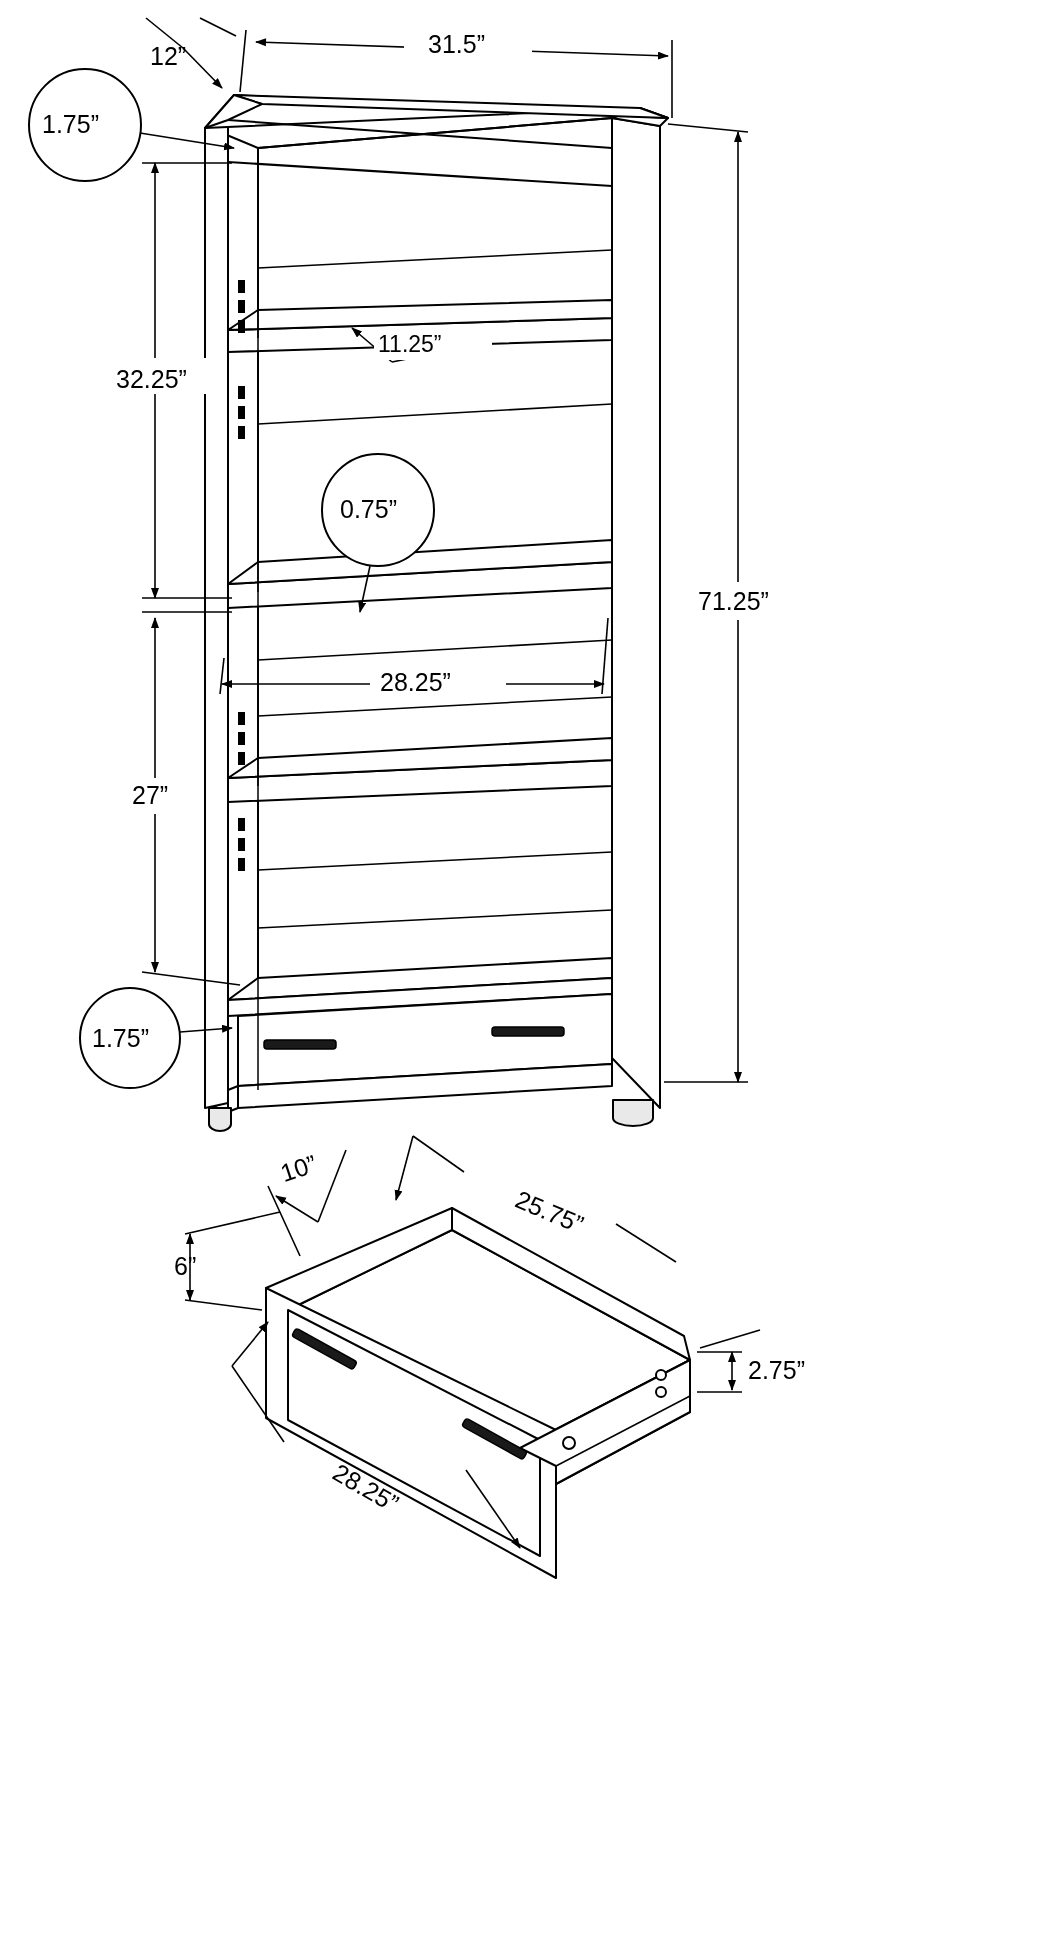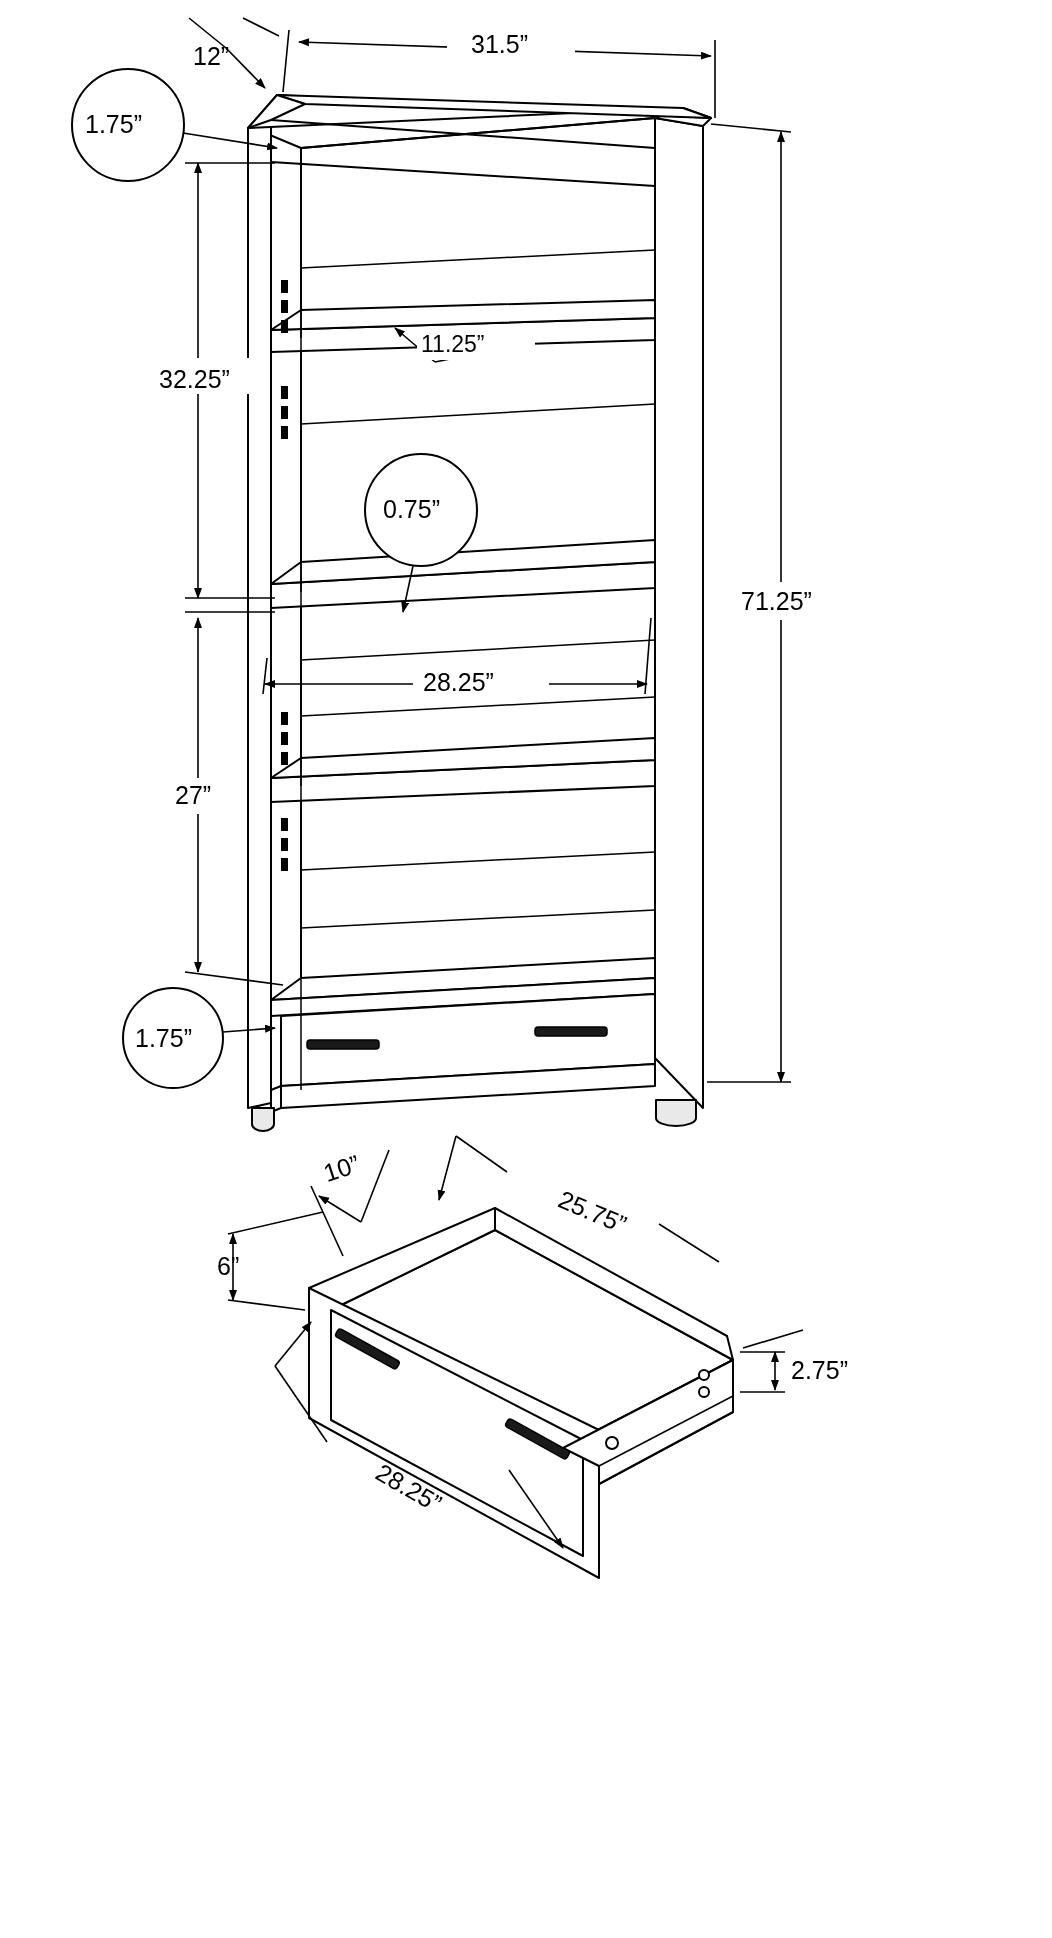--- a/index.html
+++ b/index.html
@@ -11,21 +11,20 @@
     width: 1052px;
     height: 1938px;
     position: relative;
     font-family: "Liberation Sans", sans-serif;
     color: #000000;
     overflow: hidden;
   }
   #drawing-root {
     position: absolute;
     inset: 0;
-    padding-left: 43px;
   }
   svg.diagram {
     display: block;
     width: 1052px;
     height: 1938px;
   }
   .dim-text {
     font-family: "Liberation Sans", sans-serif;
     font-size: 25px;
     fill: #000000;

